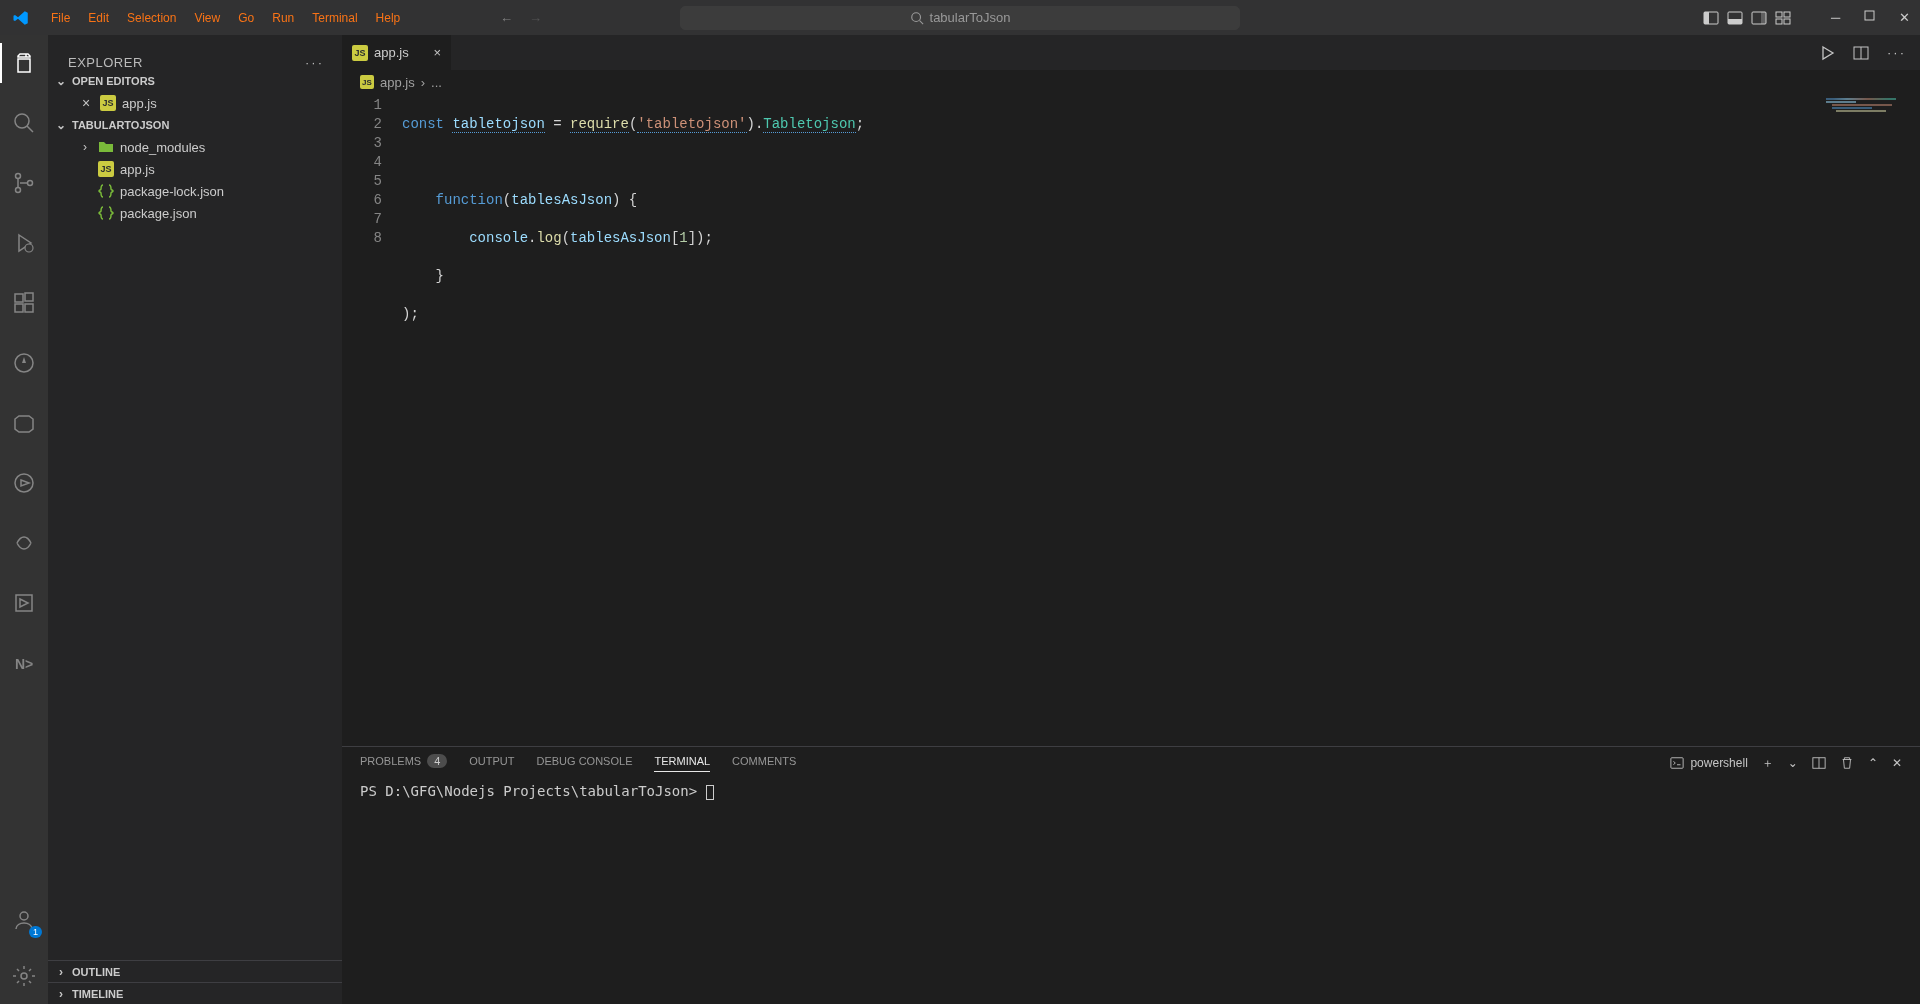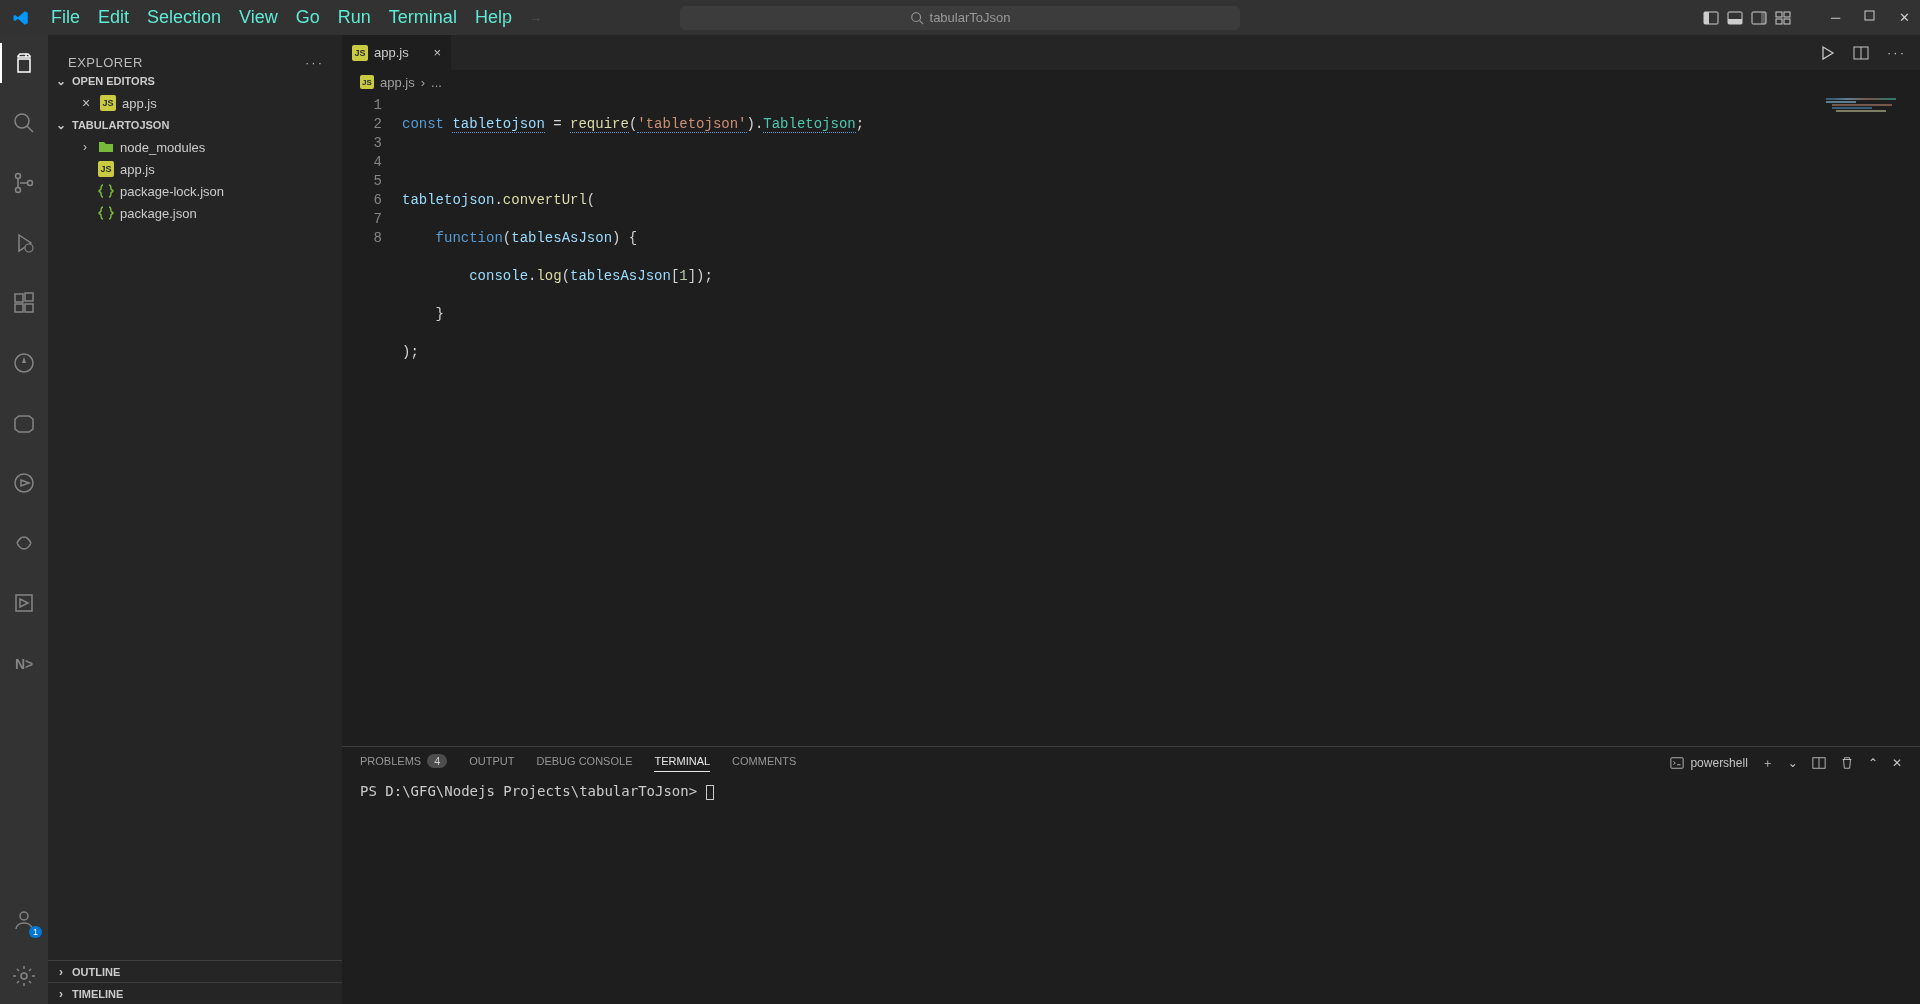--- a/index.html
+++ b/index.html
@@ -31,22 +31,22 @@
   align-items: center;
   justify-content: center;
 }
 .titlebar .menu {
   display: flex;
   gap: 0;
 }
 .titlebar .menu-item {
   padding: 6px 9px;
   cursor: pointer;
-  color: #5eead4;
-  font-size: 18px;
+  color: #f97316;
+  font-size: 12px;
 }
 .titlebar .nav-arrows {
   position: absolute;
   left: 500px;
   display: flex;
   gap: 16px;
   color: #858585;
 }
 .titlebar .search {
   position: absolute;
@@ -557,21 +557,20 @@
         <div>3</div>
         <div>4</div>
         <div>5</div>
         <div>6</div>
         <div>7</div>
         <div>8</div>
       </div>
       <div class="code">
 <div><span class="t-keyword">const</span><span> </span><span class="t-var squig">tabletojson</span><span> = </span><span class="t-fn squig">require</span><span class="t-punc">(</span><span class="t-str squig">'tabletojson'</span><span class="t-punc">).</span><span class="t-type squig">Tabletojson</span><span class="t-punc">;</span></div>
 <div> </div>
-<div><span class="t-var">tabletojson</span><span class="t-punc">.</span><span class="t-fn">convertUrl</span><span class="t-punc">(</span></div>
 <div>    <span class="t-keyword">function</span><span class="t-punc">(</span><span class="t-var">tablesAsJson</span><span class="t-punc">) {</span></div>
 <div>        <span class="t-var">console</span><span class="t-punc">.</span><span class="t-fn">log</span><span class="t-punc">(</span><span class="t-var">tablesAsJson</span><span class="t-punc">[</span><span class="t-num">1</span><span class="t-punc">]);</span></div>
 <div>    <span class="t-punc">}</span></div>
 <div><span class="t-punc">);</span></div>
       </div>
       <div class="minimap">
         <div class="mini-line" style="background:linear-gradient(90deg,#569cd6 10%,#9cdcfe 30%,#ce9178 60%,#4ec9b0 90%);width:70px"></div>
         <div class="mini-line" style="background:#9cdcfe;width:30px"></div>
         <div class="mini-line" style="background:#ce9178;width:60px;margin-left:6px"></div>
         <div class="mini-line" style="background:#569cd6;width:40px;margin-left:6px"></div>

